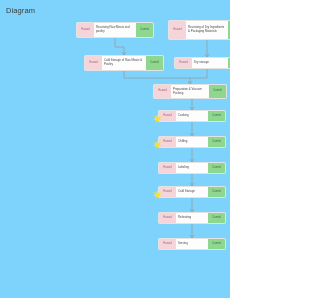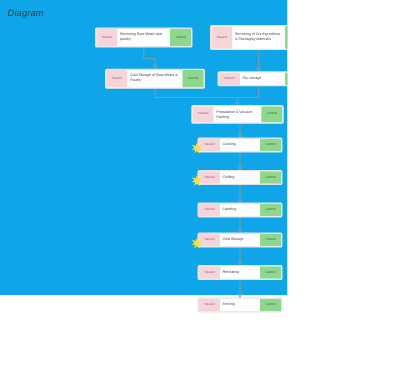--- a/index.html
+++ b/index.html
@@ -9,23 +9,22 @@
     width: 230px;
     height: 300px;
     background: #ffffff;
     font-family: "Liberation Sans", sans-serif;
     overflow: hidden;
   }
 
   #app {
     position: relative;
     width: 230px;
-    height: 236px;
-    background: #0ea5e9;
-    font-style: italic;
+    height: 298px;
+    background: #7dd3fc;
   }
 
   
   #page-title {
     position: absolute;
     left: 6px;
     top: 6px;
     font-size: 7.5px;
     color: #3c3c3c;
     letter-spacing: 0.1px;

